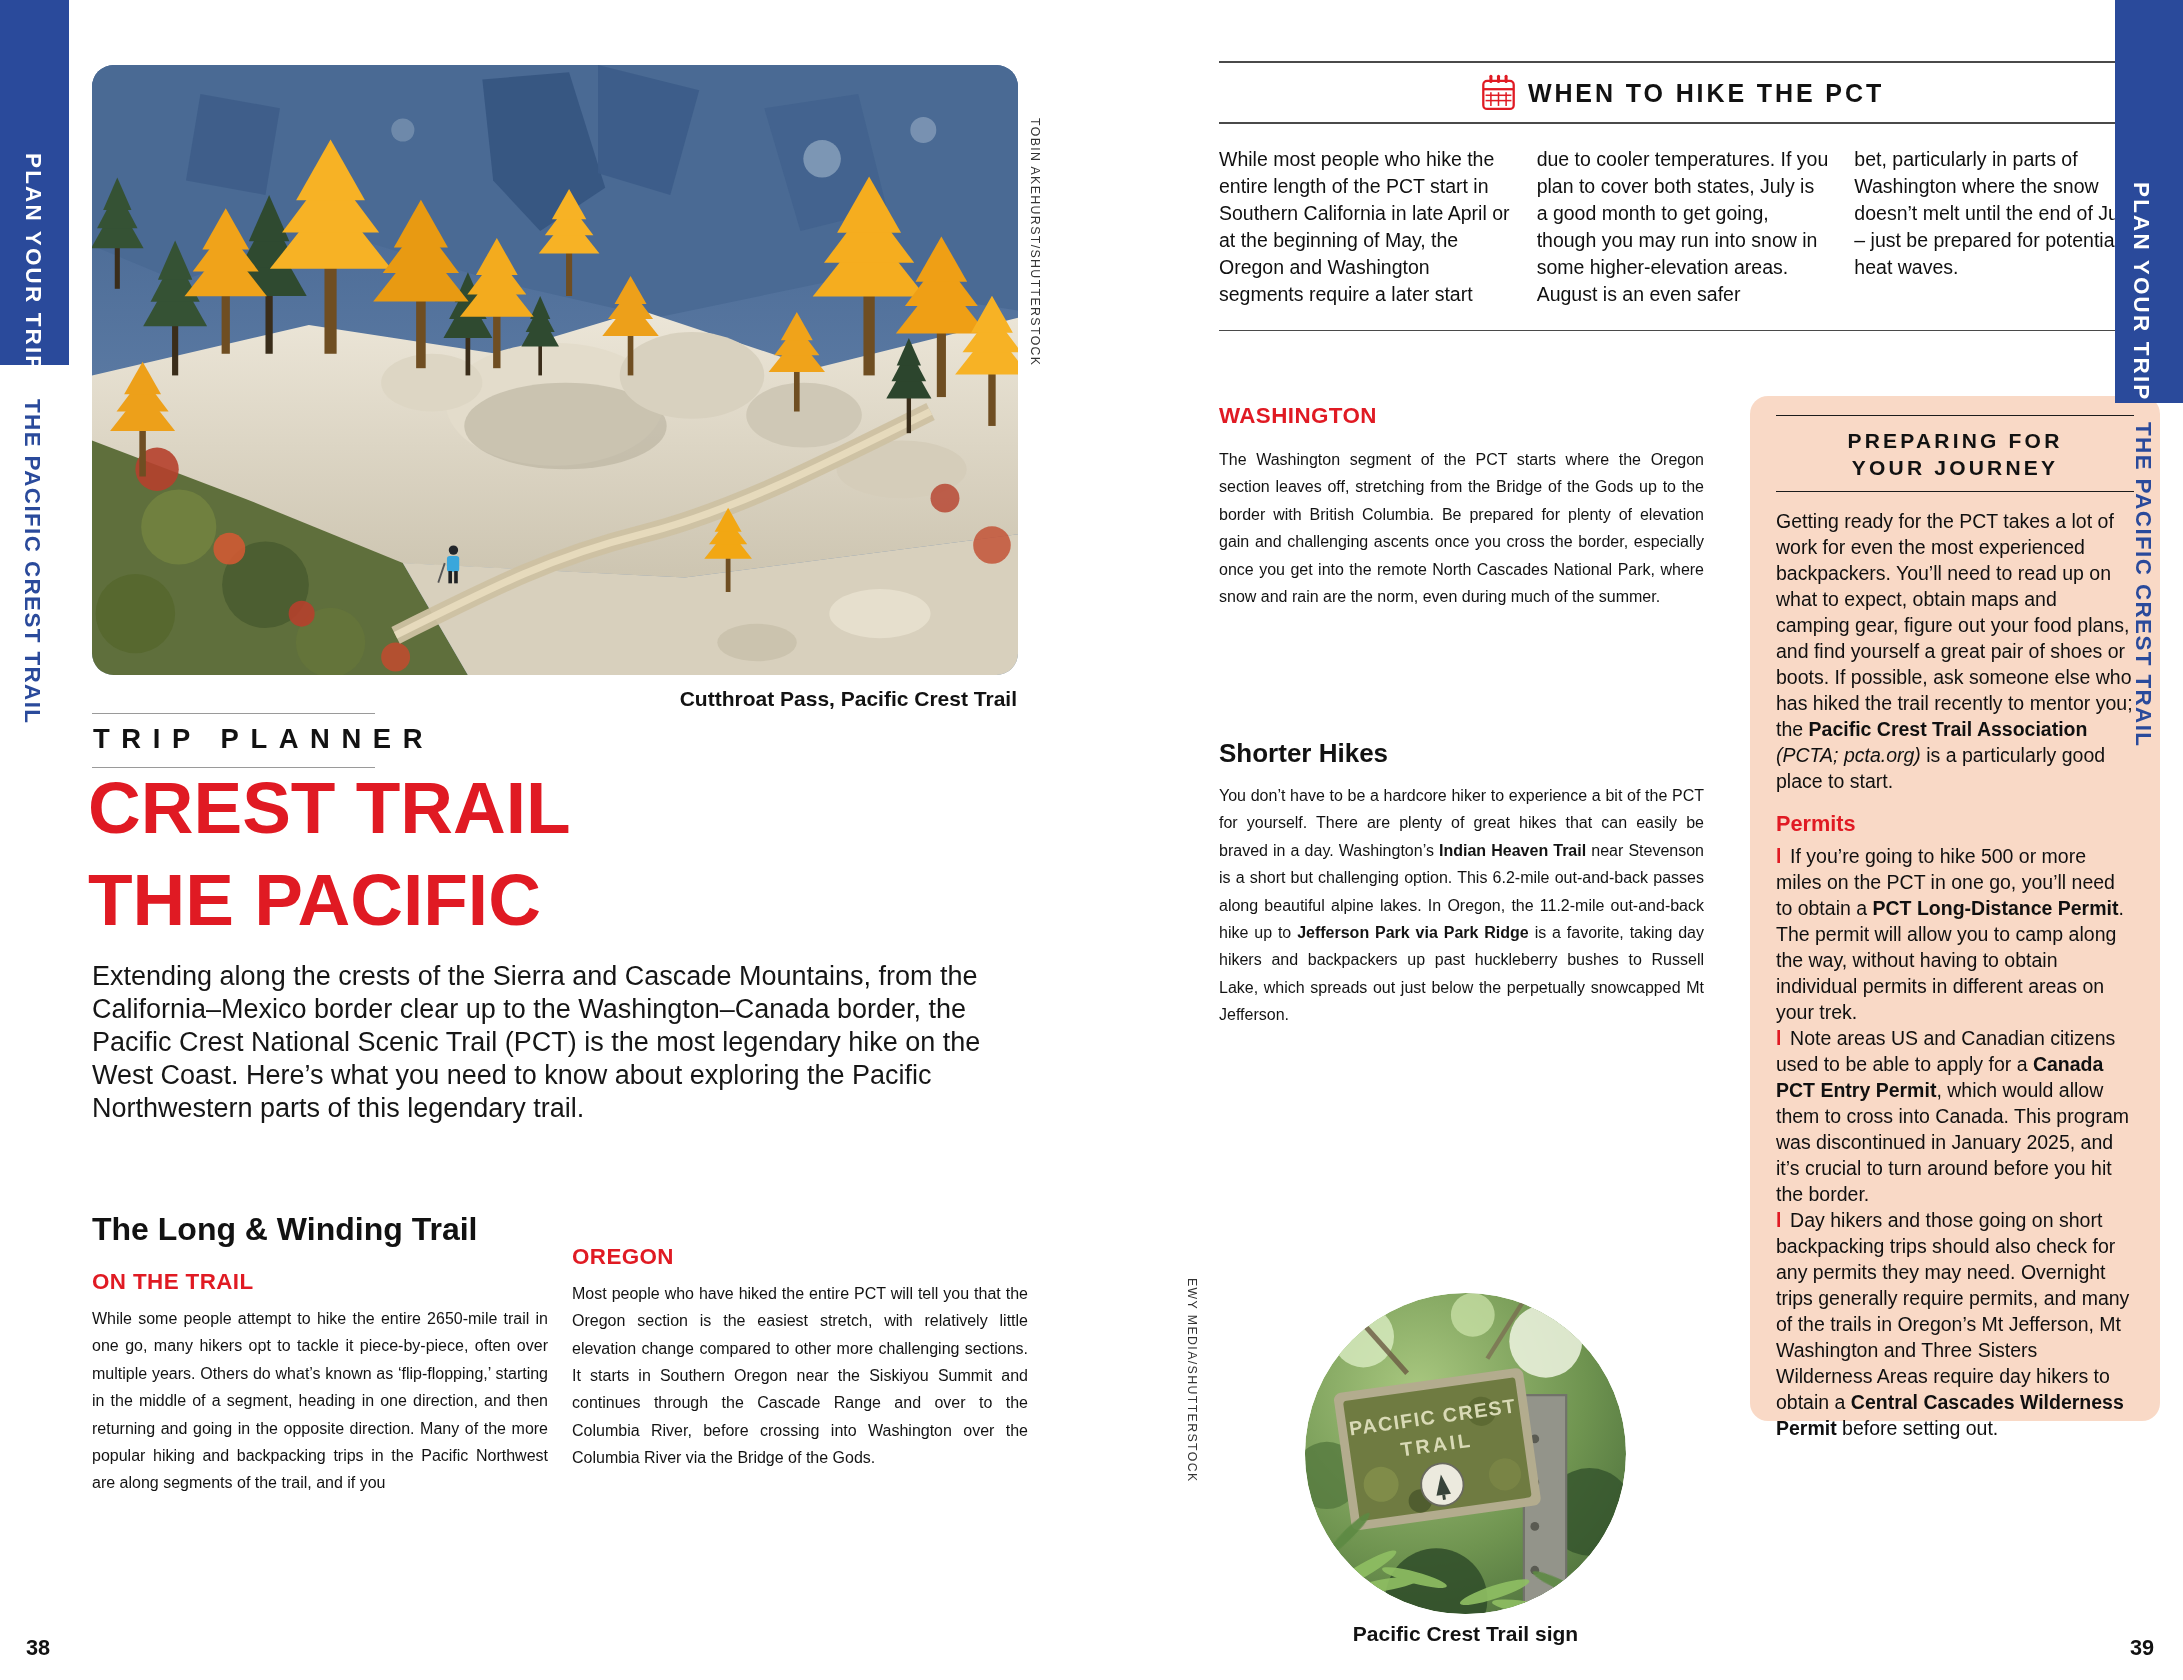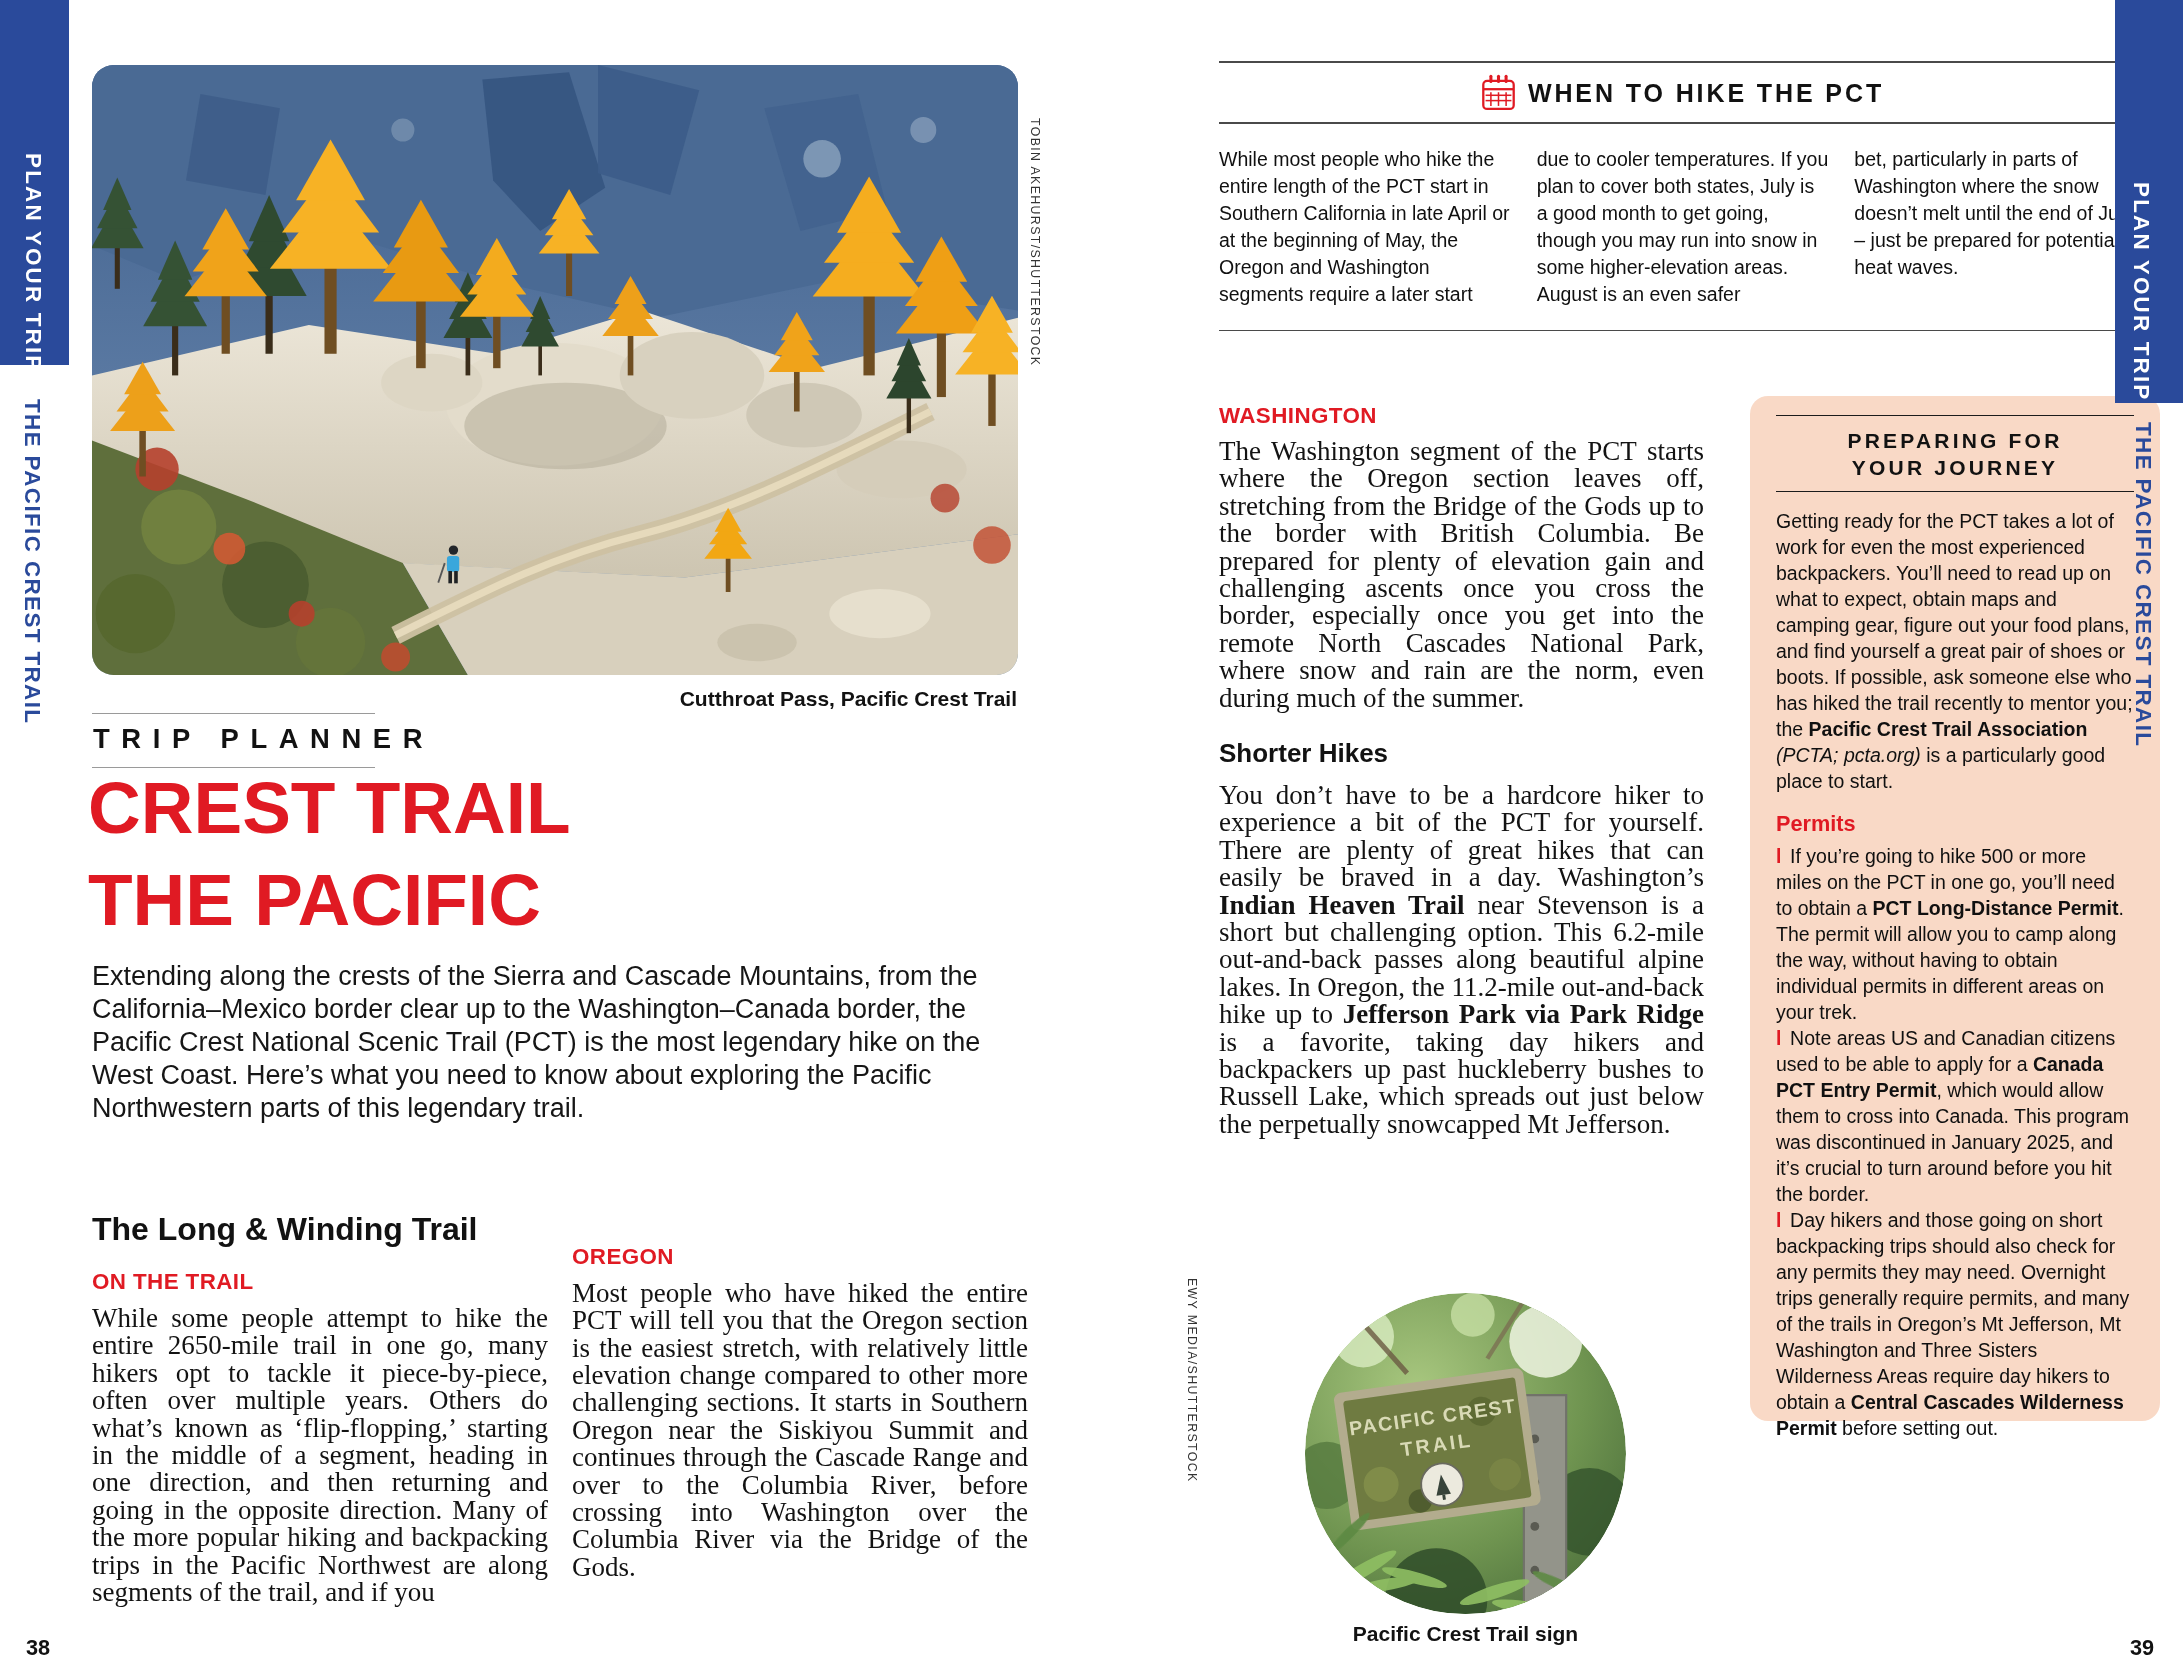--- a/index.html
+++ b/index.html
@@ -34,40 +34,40 @@
   .rule-k{position:absolute;left:92px;width:283px;height:1.4px;background:var(--rule-gray)}
   #kicker-rule-a{top:713px}
   #kicker-rule-b{top:767px}
   #kicker{position:absolute;left:93px;top:723px;font-size:27.4px;font-weight:700;letter-spacing:11.6px}
   #big-title{position:absolute;left:88px;top:762px;color:var(--red);font-size:73px;font-weight:800;line-height:92px;letter-spacing:0px}
   #intro{position:absolute;left:92px;top:960px;width:942px;font-size:27px;line-height:33px;color:#161616}
 
   
   #h2-left{position:absolute;left:92px;top:1211px;font-size:32px;font-weight:700}
   .red-h{color:var(--red);font-size:22.4px;font-weight:700;letter-spacing:0.4px;font-family:"Liberation Sans",sans-serif}
-  .serif{font-family:Liberation Serif, serif;font-size:27px;line-height:27.4px;text-align:justify;color:#131313}
+  .serif{font-family:Liberation Sans, sans-serif;font-size:16px;line-height:27.4px;text-align:justify;color:#131313}
   #col1{position:absolute;left:92px;top:1269px;width:456px}
   #col1 .red-h{margin-bottom:10px}
   #col2{position:absolute;left:572px;top:1222px;width:456px}
   #col2 .red-h{margin:21.7px 0 10px 0}
   #pagenum-left{position:absolute;left:26px;top:1635px;font-size:21.7px;font-weight:700}
   #pagenum-right{position:absolute;left:2130px;top:1635px;font-size:21.7px;font-weight:700}
 
   
   #when-box{position:absolute;left:1219px;top:61px;width:927px}
   .wb-rule{height:1.8px;background:var(--rule-dark)}
   #when-header{display:flex;justify-content:center;align-items:center;gap:12px;padding:11.6px 0 10px 0}
   #when-title{font-size:25px;font-weight:700;letter-spacing:2.9px}
   #when-cols{display:flex;gap:26px;padding:21.7px 0 0 0}
   .when-col{flex:1;font-size:19.5px;line-height:27px;color:#101010}
   #when-bottom{margin-top:21.7px}
 
   
   #washington{position:absolute;left:1219px;top:403px;width:485px}
-  #washington .red-h{margin-bottom:9px}
+  #washington .red-h{margin-bottom:17px}
   #shorter{position:absolute;left:1219px;top:738px;width:485px}
   #shorter h3{font-size:26px;font-weight:700;margin-bottom:13px;font-family:"Liberation Sans",sans-serif}
 
   
   #circle-photo{position:absolute;left:1305px;top:1293px;width:321px;height:321px;border-radius:50%;overflow:hidden}
   #circle-photo svg{display:block;width:100%;height:100%}
   #caption-circle{position:absolute;left:1227px;top:1622px;width:477px;text-align:center;font-size:21px;font-weight:700}
   #credit-circle{position:absolute;left:1185px;top:1278px;font-size:12.3px;letter-spacing:1.4px;color:#333}
 
   

